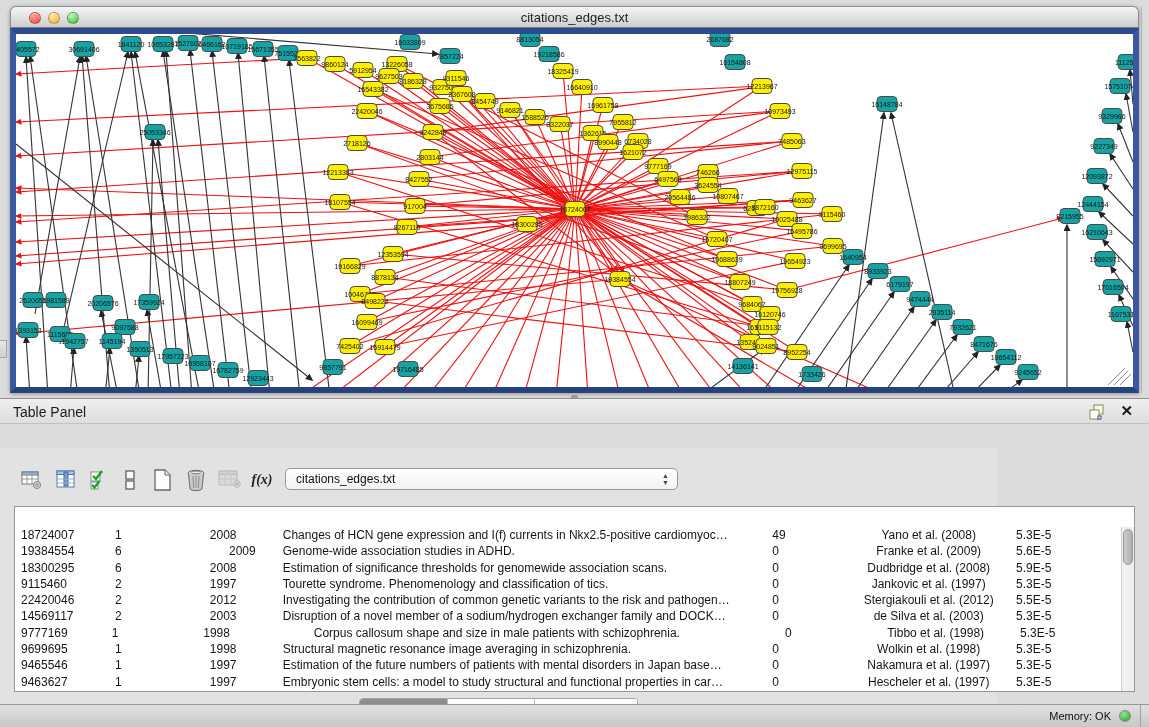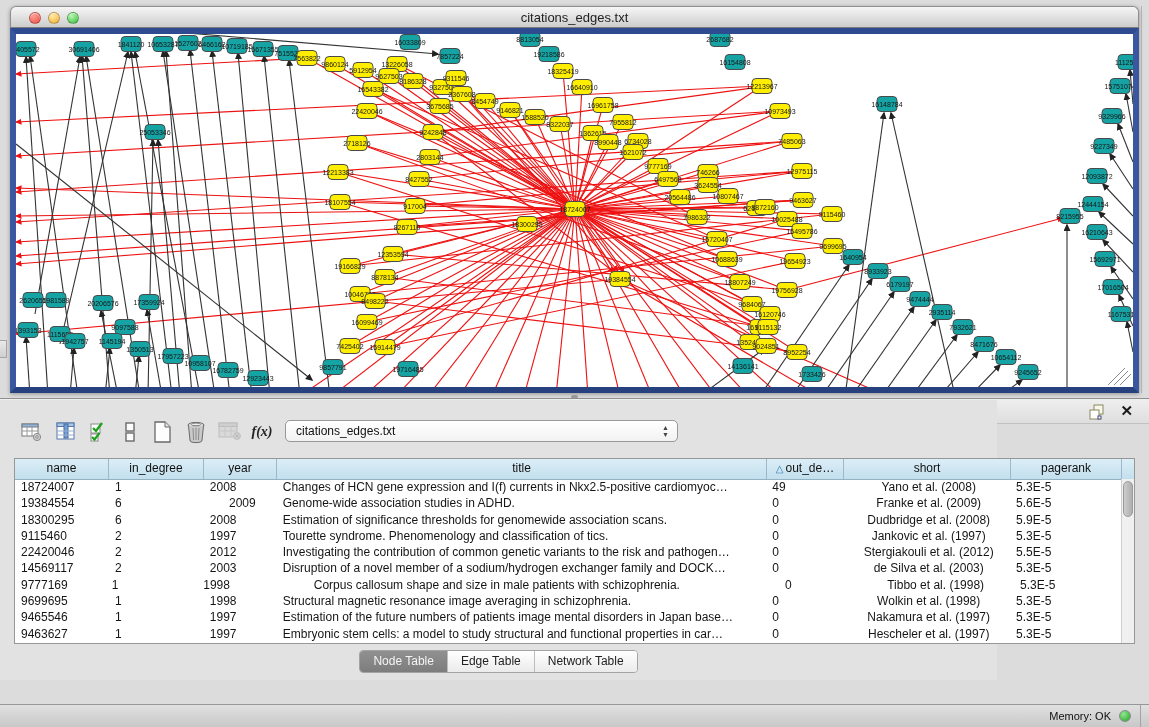--- a/index.html
+++ b/index.html
@@ -16,21 +16,21 @@
   .net-frame{position:absolute;left:0;top:22px;right:0;bottom:0;background:#fff;border:6px solid #3a57a0;border-top-color:#2f4b90;border-bottom-color:#27407e;box-sizing:border-box;}
   .net-frame svg{display:block;width:100%;height:100%;}
   .right-sliver{position:absolute;left:1141px;top:6px;width:1px;height:387px;background:#b4b4b4;}
   
   .tp-header{position:absolute;left:0;top:398px;width:1149px;height:26px;background:linear-gradient(#efefef,#dedede);border-top:1px solid #8f8f8f;border-bottom:1px solid #c2c2c2;box-sizing:border-box;}
   .tp-header .tp-title{position:absolute;left:13px;top:5px;font-size:14px;color:#1c1c1c;}
   .tp-float{position:absolute;right:44px;top:5px;width:16px;height:16px;cursor:pointer;}
   .tp-close{position:absolute;right:16px;top:3px;font-size:15px;font-weight:bold;color:#1a1a1a;cursor:pointer;line-height:18px;}
   .divider-dot{position:absolute;left:571px;top:395px;width:7px;height:4px;background:#9a9a9a;border-radius:2px;}
   .left-grip{position:absolute;left:0;top:340px;width:7px;height:18px;background:linear-gradient(#e9e9e9,#cfcfcf);border:1px solid #a5a5a5;border-left:none;box-sizing:border-box;}
-  .tp-body{position:absolute;left:0;top:400px;width:997px;height:280px;background:#e2e2e2;}
+  .tp-body{position:absolute;left:0;top:448px;width:997px;height:280px;background:#e2e2e2;}
   
   .toolbar{position:absolute;left:0;top:18px;width:100%;height:32px;}
   .tbtn{position:absolute;top:0;width:28px;height:28px;display:flex;align-items:center;justify-content:center;cursor:pointer;}
   .fx{font-size:14px;font-style:italic;font-family:"Liberation Serif",serif;font-weight:bold;color:#222;}
   .combo{position:absolute;left:285px;top:2px;width:393px;height:22px;background:linear-gradient(#ffffff,#f2f2f2);border:1px solid #989898;border-radius:5px;box-sizing:border-box;cursor:pointer;box-shadow:inset 0 1px 0 #fff;}
   .combo .cval{position:absolute;left:10px;top:3px;font-size:12px;color:#111;}
   .combo .stepper{position:absolute;right:8px;top:3px;font-size:7px;line-height:7px;color:#444;text-align:center;}
   
   .tablewrap{position:absolute;left:14px;top:58px;width:1121px;height:186px;background:#fff;border:1px solid #979797;box-sizing:border-box;overflow:hidden;}
   .thead{display:flex;height:20px;background:linear-gradient(#dbeef7,#c3dfed);border-bottom:1px solid #93b3c3;}
@@ -855,29 +855,20 @@
     <span class="tbtn" style="left:248px">
       <span class="fx">f(x)</span>
     </span>
     <div class="combo">
       <span class="cval">citations_edges.txt</span>
       <span class="stepper">▲<br>▼</span>
     </div>
   </div>
 
   <div class="tablewrap">
-    <div class="thead" id="thead">
-        <div class="th" style="width: 94px;">name</div>
-        <div class="th" style="width: 95px;">in_degree</div>
-        <div class="th" style="width: 73px;">year</div>
-        <div class="th" style="width: 490px;">title</div>
-        <div class="th" style="width: 77px;"><span class="tri">△</span>out_de…</div>
-        <div class="th" style="width: 167px;">short</div>
-        <div class="th" style="width: 111px;">pagerank</div>
-      </div>
     <div class="tbody" id="tbody">
         <div class="tr">
           <div class="td" style="width: 94px;">18724007</div>
           <div class="td" style="width: 95px;">1</div>
           <div class="td" style="width: 73px;">2008</div>
           <div class="td" style="width: 490px;">Changes of HCN gene expression and I(f) currents in Nkx2.5-positive cardiomyoc…</div>
           <div class="td" style="width: 77px;">49</div>
           <div class="td" style="width: 167px; text-align: center;">Yano et al. (2008)</div>
           <div class="td" style="width: 111px;">5.3E-5</div>
         </div>
@@ -941,21 +932,21 @@
           <div class="td" style="width: 73px;">1998</div>
           <div class="td" style="width: 490px;">Structural magnetic resonance image averaging in schizophrenia.</div>
           <div class="td" style="width: 77px;">0</div>
           <div class="td" style="width: 167px; text-align: center;">Wolkin et al. (1998)</div>
           <div class="td" style="width: 111px;">5.3E-5</div>
         </div>
         <div class="tr">
           <div class="td" style="width: 94px;">9465546</div>
           <div class="td" style="width: 95px;">1</div>
           <div class="td" style="width: 73px;">1997</div>
-          <div class="td" style="width: 490px;">Estimation of the future numbers of patients image mental disorders in Japan base…</div>
+          <div class="td" style="width: 490px;">Estimation of the future numbers of patients with mental disorders in Japan base…</div>
           <div class="td" style="width: 77px;">0</div>
           <div class="td" style="width: 167px; text-align: center;">Nakamura et al. (1997)</div>
           <div class="td" style="width: 111px;">5.3E-5</div>
         </div>
         <div class="tr">
           <div class="td" style="width: 94px;">9463627</div>
           <div class="td" style="width: 95px;">1</div>
           <div class="td" style="width: 73px;">1997</div>
           <div class="td" style="width: 490px;">Embryonic stem cells: a model to study structural and functional properties in car…</div>
           <div class="td" style="width: 77px;">0</div>

